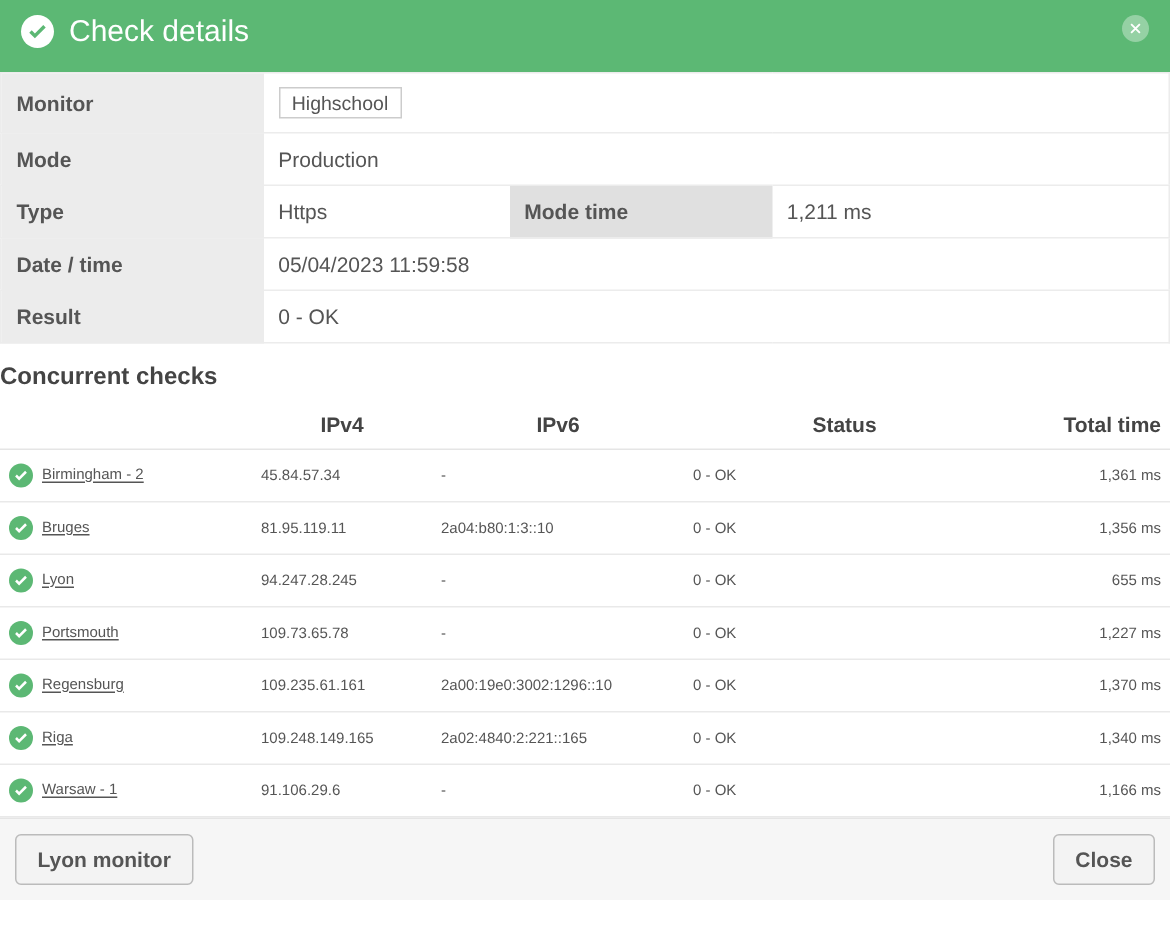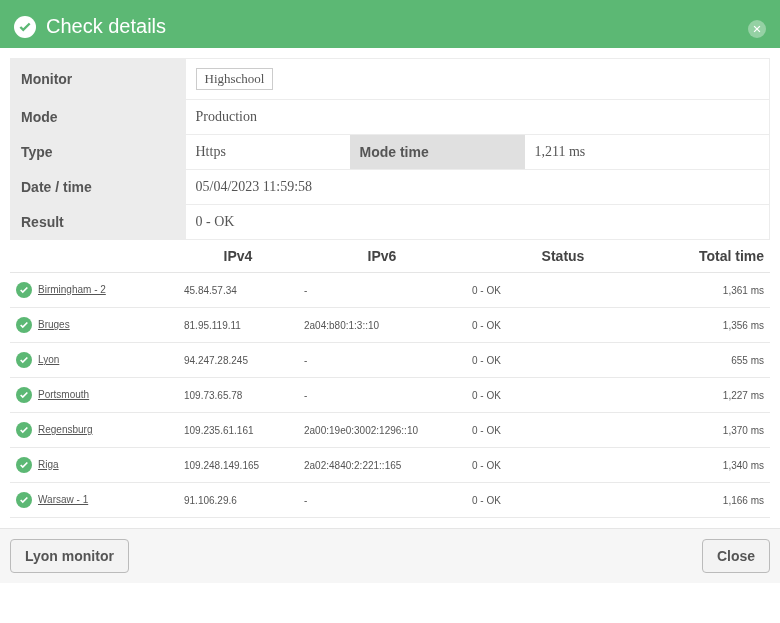--- a/index.html
+++ b/index.html
@@ -1,31 +1,31 @@
 <!DOCTYPE html>
 <html><head>
 <meta charset="utf-8">
 <style>
   * { box-sizing: border-box; margin: 0; padding: 0; }
   body { font-family: -apple-system, BlinkMacSystemFont, "Segoe UI", Arial, sans-serif; font-size: 14px; color: #333; background: #fff; width: 780px; }
   .modal { width: 780px; }
-  .header { background: #5cb874; color: #fff; display: flex; align-items: flex-end; padding: 10px 14px; height: 48px; }
+  .header { background: #5cb874; color: #fff; display: flex; align-items: flex-start; padding: 10px 14px; height: 48px; }
   .header .title { font-size: 20px; font-weight: 400; margin-left: 10px; flex: 1; }
   .checkmark-circle { width: 22px; height: 22px; border-radius: 50%; background: #fff; display: flex; align-items: center; justify-content: center; flex-shrink: 0; }
   .checkmark-circle svg { width: 14px; height: 14px; }
   .close-x { width: 18px; height: 18px; border-radius: 50%; background: rgba(255,255,255,0.35); display: flex; align-items: center; justify-content: center; cursor: pointer; }
   .close-x svg { width: 10px; height: 10px; }
-  .body { padding: 10px; }
+  .body { }
   .info-table { width: 100%; border-collapse: collapse; border: 1px solid #ececec; }
   .info-table td { padding: 9px 10px; color: #555; font-size: 14px; vertical-align: middle; border-bottom: 1px solid #ececec; }
   .info-table tr:last-child td { border-bottom: none; }
   .info-table .label-cell { background: #ececec; width: 175px; font-weight: 600; color: #555; }
   .info-table .label-cell.inner { background: #e0e0e0; width: 175px; }
   .info-table .tag { display: inline-block; border: 1px solid #ccc; padding: 2px 8px; color: #555; font-size: 13px; background: #fff; }
-  .info-table .val { color: #555; font-family: Liberation Serif, serif; }
+  .info-table .val { color: #555; }
   .sect-title { font-size: 16px; font-weight: 700; color: #444; margin: 14px 0 6px 0; }
   .cc-table { width: 100%; border-collapse: collapse; }
   .cc-table th { text-align: center; padding: 8px 6px; color: #444; font-weight: 700; font-size: 14px; border-bottom: 1px solid #e5e5e5; vertical-align: bottom; }
   .cc-table th.num, .cc-table td.num { text-align: right; }
   .cc-table td { padding: 9px 6px; border-bottom: 1px solid #e9e9e9; color: #555; font-size: 10px; }
   .cc-table td.loc { color: #555; }
   .cc-table td.loc a { color: #555; text-decoration: underline; }
   .cc-table .status-icon { width: 16px; height: 16px; border-radius: 50%; background: #5cb874; display: inline-flex; align-items: center; justify-content: center; vertical-align: middle; margin-right: 6px; }
   .cc-table .status-icon svg { width: 10px; height: 10px; }
   .cc-table th:nth-child(1) { width: 168px; }
@@ -79,20 +79,21 @@
         <td class="label-cell">Date / time</td>
         <td class="val" colspan="3">05/04/2023 11:59:58</td>
       </tr>
       <tr>
         <td class="label-cell">Result</td>
         <td class="val" colspan="3">0 - OK</td>
       </tr>
     </tbody>
       </table>
 
+    <div class="sect-title">Concurrent checks</div>
 
     <table class="cc-table">
       <thead>
         <tr>
           <th></th>
           <th>IPv4</th>
           <th>IPv6</th>
           <th>Status</th>
           <th class="num">Total time</th>
         </tr>

